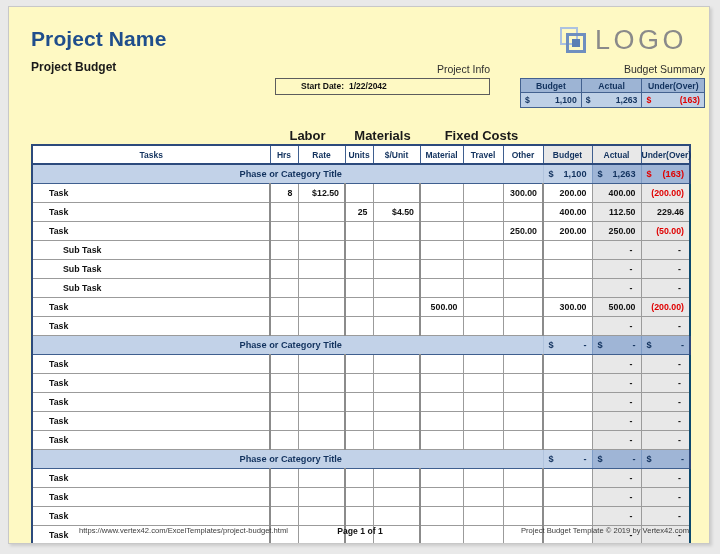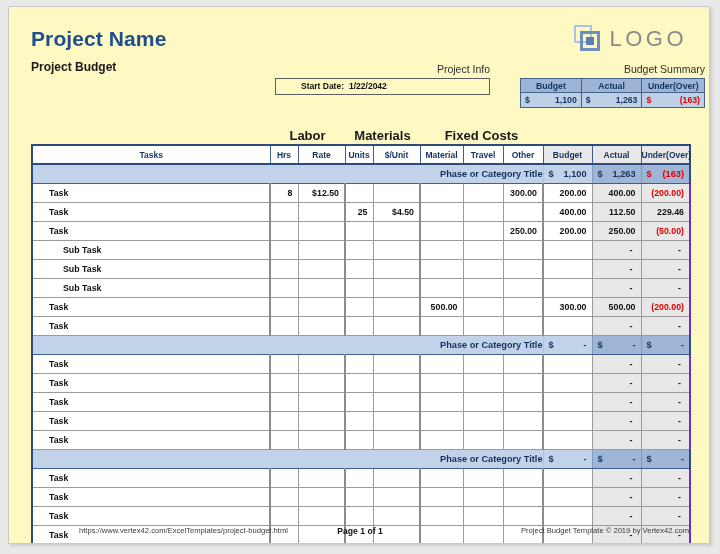--- a/index.html
+++ b/index.html
@@ -81,21 +81,21 @@
     border: 3px solid #6f8fbf;
     box-sizing: border-box;
   }
   #logo .sq-core {
     position: absolute;
     left: 12px; top: 12px;
     width: 8px; height: 8px;
     background: #5b7fb4;
   }
   #logo .word {
-    font-size: 22px;
+    font-size: 27px;
     letter-spacing: 3.5px;
     color: #8a8a8a;
     font-weight: normal;
   }
 
   
   #project-info-block {
     position: absolute;
     left: 266px;
     top: 56px;
@@ -222,21 +222,21 @@
     font-size: 9.2px;
     font-weight: bold;
     color: #12325e;
     border-top: 1px solid #3f5f8f;
     border-bottom: 1px solid #3f5f8f;
     border-left: 1px solid #b0c3dd;
     border-right: 1px solid #b0c3dd;
     vertical-align: middle;
   }
   tr.phase td.phase-name {
-    text-align: right;
+    text-align: center;
     padding-left: 6px;
     border-left: 2px solid #2c4a7c;
   }
   tr.phase td.money {
     position: relative;
     text-align: right;
     padding-right: 5px;
     border-left: 1px solid #7e9bc4;
     border-right: 1px solid #7e9bc4;
   }
@@ -266,21 +266,21 @@
     font-weight: bold;
   }
   tr.task td.num {
     text-align: right;
     padding-right: 5px;
     font-weight: bold;
   }
   tr.task td.groupend { border-right: 2px solid #8b8b8b; }
   tr.task td.mBudget { border-left: 2px solid #8b8b8b; }
   tr.task td.mActual, tr.task td.mUnder { background: #e8e8e8; }
-  tr.task td.lastcol { border-right: 2px solid #6d28d9; }
+  tr.task td.lastcol { border-right: 2px solid #0c4a6e; }
   tr.task td.neg { color: #e00000; }
   tr.task td.dash { text-align: right; padding-right: 8px; font-weight: bold; }
   tr.task.lastrow td { border-bottom: 2px solid #2c4a7c; }
 
   
   #footer {
     position: absolute;
     left: 22px;
     top: 519px;
     width: 658px;

